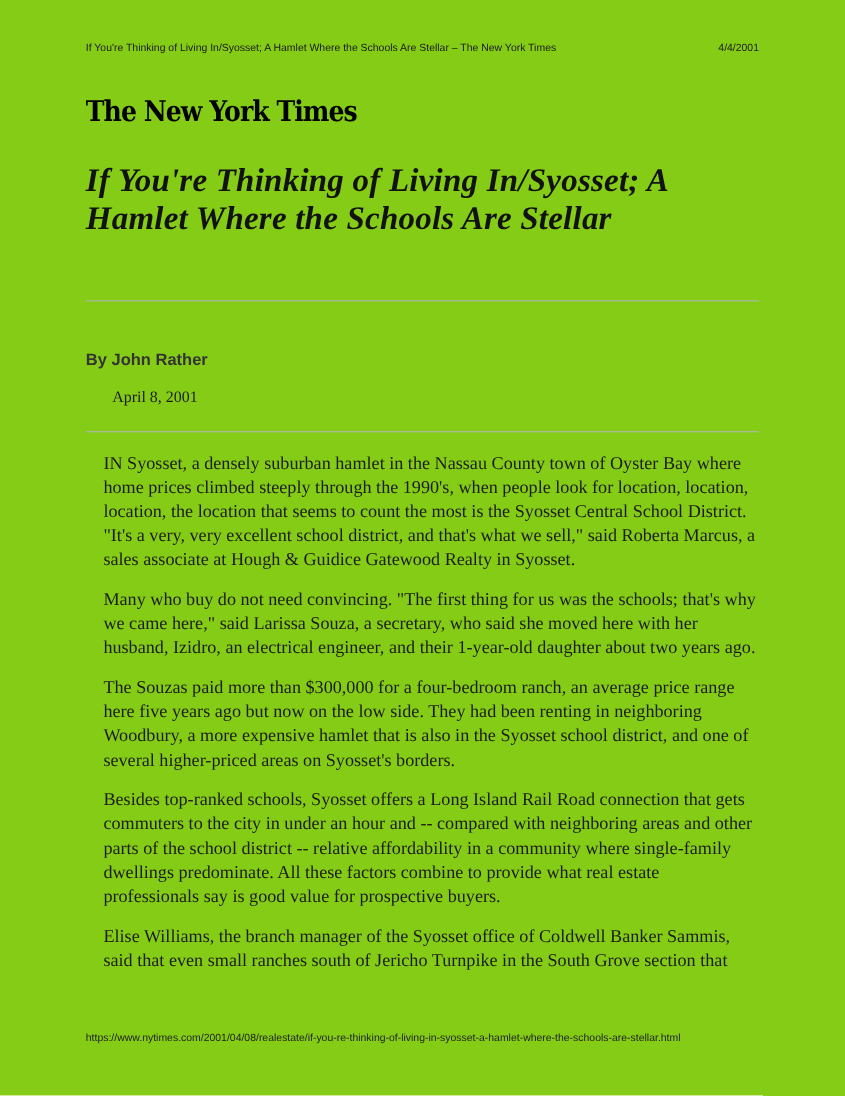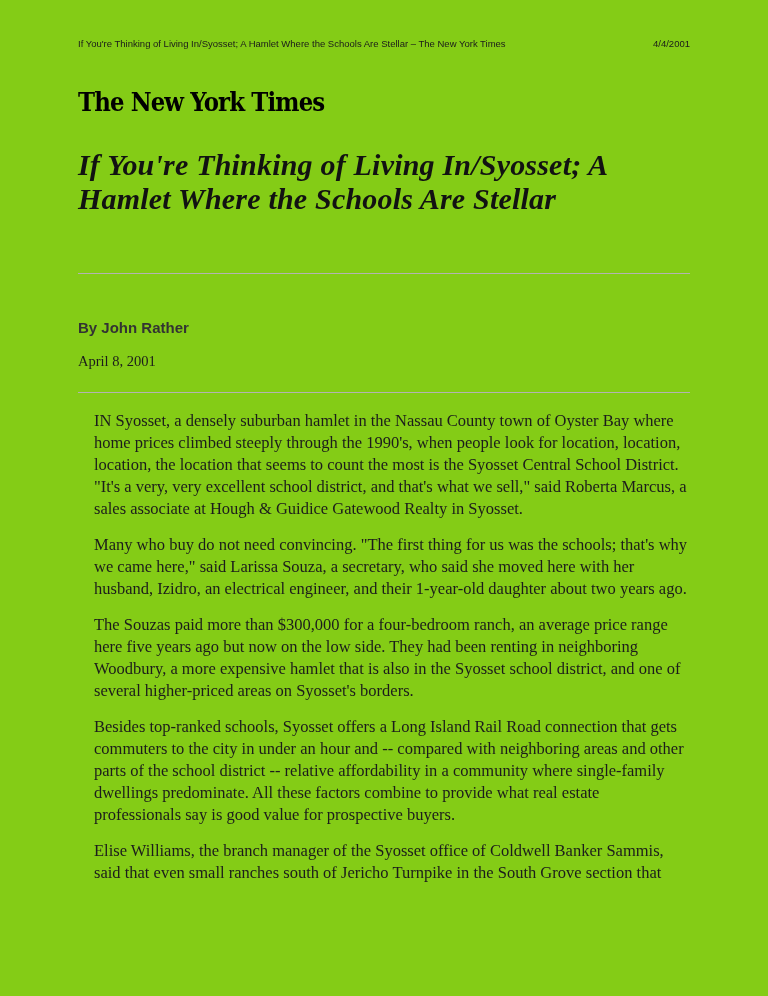--- a/index.html
+++ b/index.html
@@ -68,20 +68,21 @@
     line-height: 18px;
     color: #333333;
   }
 
   .pubdate {
     margin-top: 15px;
     font-family: "Liberation Serif", serif;
     font-size: 14.5px;
     line-height: 18px;
     color: #1c1c1c;
+    margin-left: 24px;
   }
 
   .article-body { margin-top: 17px; width: 612px; }
   .article-body p {
     font-family: "Liberation Serif", serif;
     font-size: 16.5px;
     line-height: 22px;
     color: #1c1c1c;
     margin: 0 0 14px 16px;
   }
@@ -120,14 +121,15 @@
   <hr class="rule rule-2">
 
   <div class="article-body">
     <p>IN Syosset, a densely suburban hamlet in the Nassau County town of Oyster Bay where home prices climbed steeply through the 1990's, when people look for location, location, location, the location that seems to count the most is the Syosset Central School District. "It's a very, very excellent school district, and that's what we sell," said Roberta Marcus, a sales associate at Hough &amp; Guidice Gatewood Realty in Syosset.</p>
     <p>Many who buy do not need convincing. "The first thing for us was the schools; that's why we came here," said Larissa Souza, a secretary, who said she moved here with her husband, Izidro, an electrical engineer, and their 1-year-old daughter about two years ago.</p>
     <p>The Souzas paid more than $300,000 for a four-bedroom ranch, an average price range here five years ago but now on the low side. They had been renting in neighboring Woodbury, a more expensive hamlet that is also in the Syosset school district, and one of several higher-priced areas on Syosset's borders.</p>
     <p>Besides top-ranked schools, Syosset offers a Long Island Rail Road connection that gets commuters to the city in under an hour and -- compared with neighboring areas and other parts of the school district -- relative affordability in a community where single-family dwellings predominate. All these factors combine to provide what real estate professionals say is good value for prospective buyers.</p>
     <p>Elise Williams, the branch manager of the Syosset office of Coldwell Banker Sammis, said that even small ranches south of Jericho Turnpike in the South Grove section that</p>
   </div>
 
+  <div class="print-footer">https://www.nytimes.com/2001/04/08/realestate/if-you-re-thinking-of-living-in-syosset-a-hamlet-where-the-schools-are-stellar.html</div>
 
 </div>
 
 </body></html>

